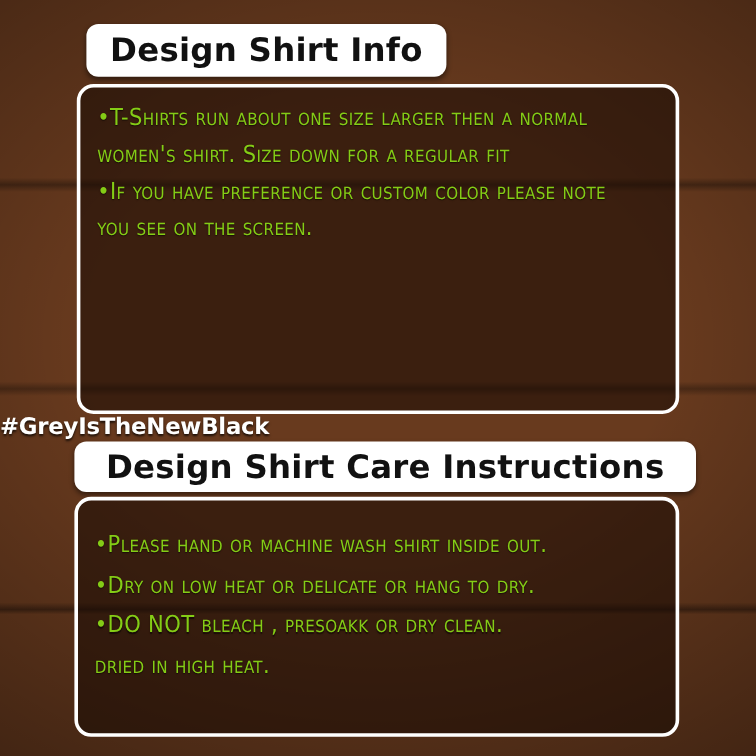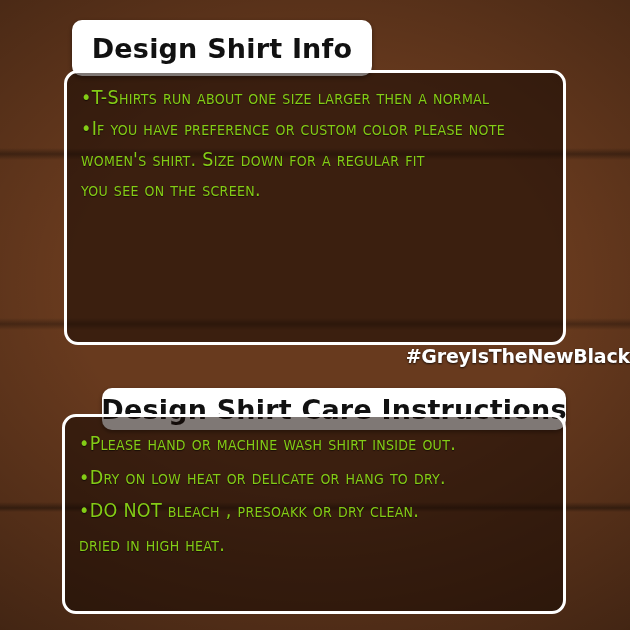--- a/index.html
+++ b/index.html
@@ -109,50 +109,49 @@
     font-weight: bold;
     letter-spacing: 0.2px;
     white-space: nowrap;
   }
 
   
   #header-info {
     left: 72px;
     top: 20px;
     width: 300px;
-    height: 56px;
+    height: 44px;
   }
   #header-info .title-text { font-size: 27px; }
 
   
   #header-care {
     left: 62px;
-    top: 388px;
-    width: 464px;
+    top: 368px;
+    width: 518px;
     height: 42px;
-    margin-left: 40px;
   }
   #header-care .title-text { font-size: 27px; }
 
   
   #panel-info {
     left: 64px;
     top: 70px;
     width: 502px;
     height: 275px;
     padding: 10px 14px 8px 14px;
   }
 
   
   #panel-care {
     left: 62px;
     top: 414px;
     width: 504px;
     height: 200px;
-    padding: 10px 14px 8px 14px;
+    padding: 20px 14px 8px 14px;
   }
 
   .body-text {
     font-family: "DejaVu Sans Condensed", "DejaVu Sans", sans-serif;
     font-size: 19.5px;
     line-height: 1.58;
     font-weight: 500;
     color: #84cc16;
     text-shadow: 0 1px 1px rgba(0,0,0,0.6);
     font-stretch: condensed;
@@ -169,21 +168,21 @@
     font-size: 19.5px;
     line-height: 1.72;
   }
 
   
   #watermark {
     position: absolute;
     left: 0;
     top: 345px;
     width: 630px;
-    text-align: right;
+    text-align: left;
     color: #ffffff;
     font-family: "DejaVu Sans", sans-serif;
     font-weight: bold;
     font-size: 19px;
     text-shadow: 0 1px 2px rgba(0,0,0,0.75);
     letter-spacing: -0.2px;
   }
 </style>
 </head>
 <body>
@@ -194,22 +193,22 @@
   <div class="wood-seams"></div>
   <div class="wood-vignette"></div>
 
   <div class="title-box" id="header-info">
     <span class="title-text">Design Shirt Info</span>
   </div>
 
   <div class="panel" id="panel-info">
     <div class="body-text">
       <span class="line">•T-Shirts run about one size larger then a normal</span>
+      <span class="line">women's shirt. Size down for a regular fit</span>
       <span class="line">•If you have preference or custom color please note</span>
-      <span class="line">women's shirt. Size down for a regular fit</span>
       <span class="line">you see on the screen.</span>
     </div>
   </div>
 
   <div id="watermark">#GreyIsTheNewBlack</div>
 
   <div class="title-box" id="header-care">
     <span class="title-text">Design Shirt Care Instructions</span>
   </div>
 

